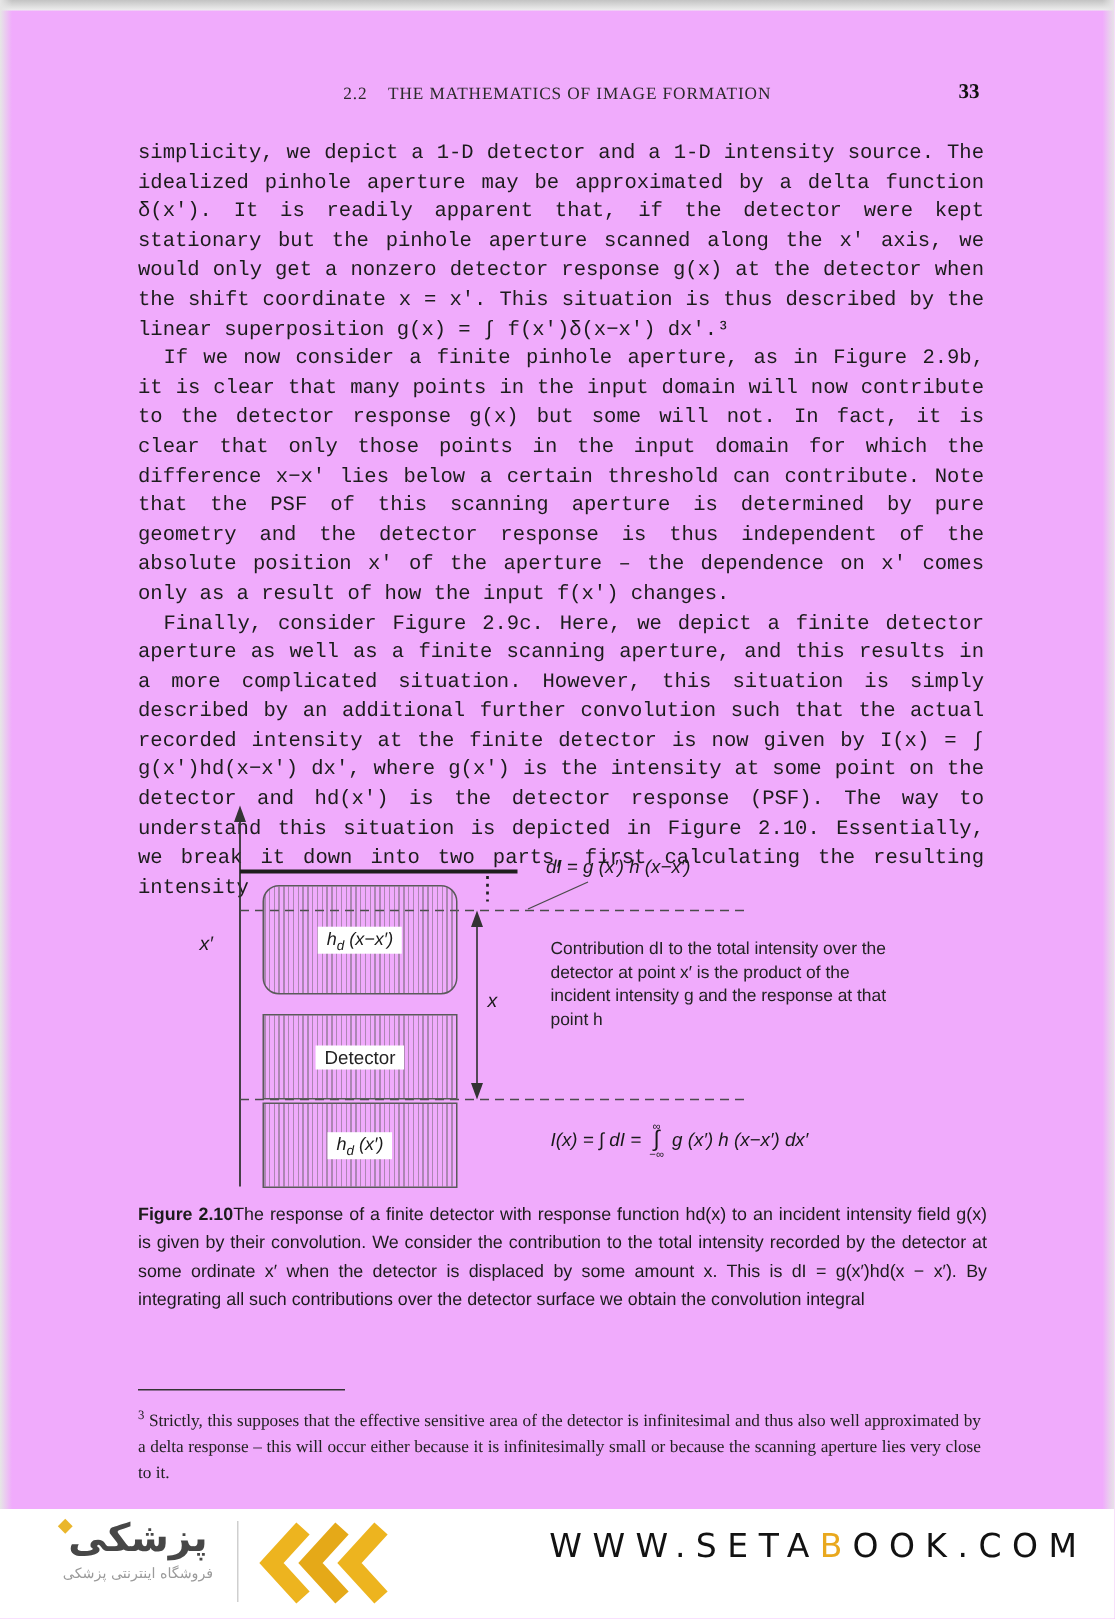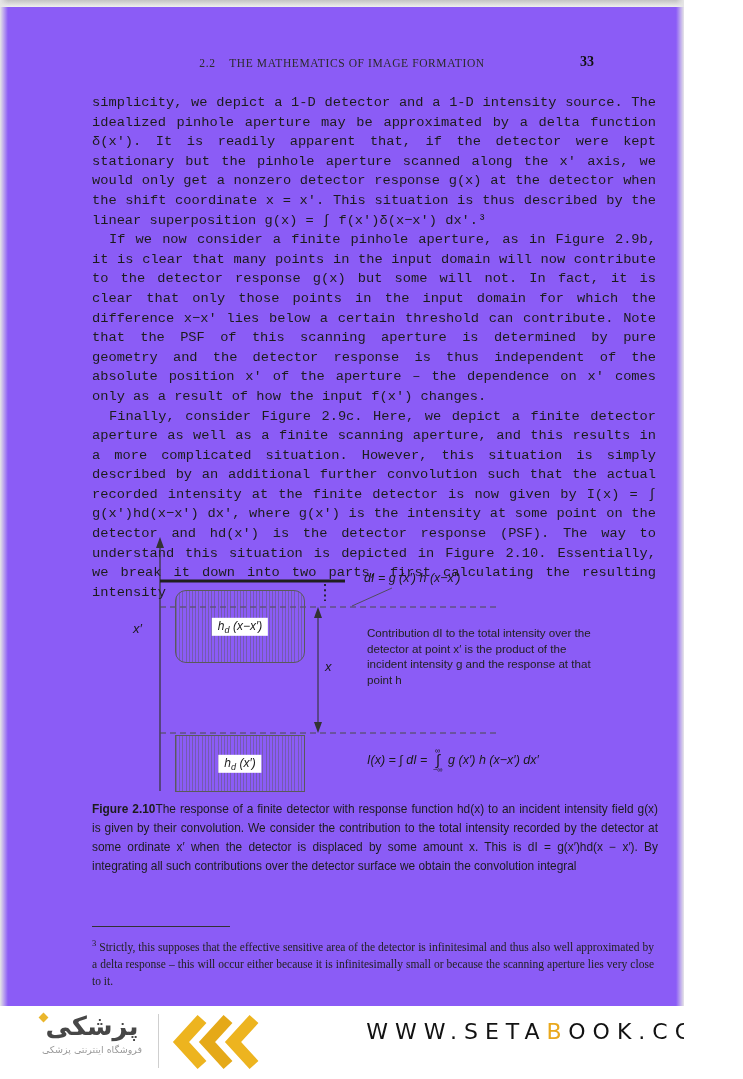--- a/index.html
+++ b/index.html
@@ -1,17 +1,17 @@
 <!DOCTYPE html>
 <html><head>
 <meta charset="utf-8">
 <style>
   html,body{margin:0;padding:0;background:#ffffff;}
   .page{
-    position:relative;width:684px;height:1079px;background:#8b5cf6;
+    position:relative;width:743px;height:1079px;background:#f0abfc;
     font-family:"Liberation Serif",serif;color:#1a1a1a;overflow:hidden;
   }
   .scan-edge-top{position:absolute;top:0;left:0;right:0;height:7px;
     background:linear-gradient(#c3c3c3,#efefef);}
   .scan-edge-left{position:absolute;top:0;left:0;bottom:0;width:8px;
     background:linear-gradient(90deg,#e6e6e6,rgba(255,255,255,0));}
   .scan-edge-right{position:absolute;top:0;right:0;bottom:0;width:8px;
     background:linear-gradient(270deg,#e6e6e6,rgba(255,255,255,0));}
 
   .running-header{position:absolute;top:57px;left:50%;transform:translateX(-50%);
@@ -106,20 +106,23 @@
       <line x1="318" y1="78" x2="318" y2="192" stroke="#333" stroke-width="1.1"></line>
       <polygon points="318,72 314,83 322,83" fill="#333"></polygon>
       <polygon points="318,198 314,187 322,187" fill="#333"></polygon>
 
       <line x1="160" y1="198" x2="497" y2="198" stroke="#4a4a4a" stroke-width="1" stroke-dasharray="6 4"></line>
     </svg>
 
     <div class="hatch-box box-top">
       <span class="box-label math"><span>h</span><sub>d</sub><span> (x−x′)</span></span>
     </div>
+    <div class="hatch-box box-detector">
+      <span class="box-label label-sans">Detector</span>
+    </div>
     <div class="hatch-box box-bottom">
       <span class="box-label math"><span>h</span><sub>d</sub><span> (x′)</span></span>
     </div>
 
     <div class="axis-label math">x′</div>
     <div class="di-formula math">dI = g (x′) h (x−x′)</div>
     <div class="x-label math">x</div>
 
     <div class="fig-note note-product">Contribution dI to the total intensity over the detector at point x′ is the product of the incident intensity g and the response at that point h</div>
 

